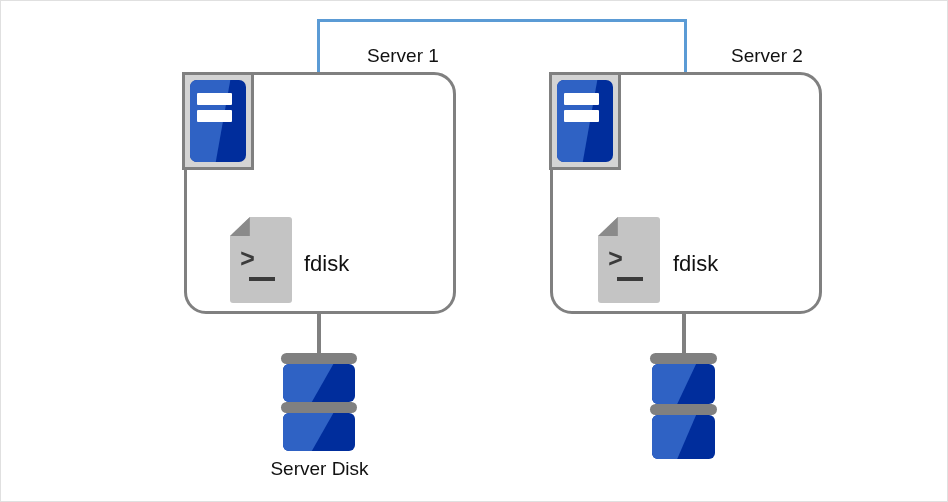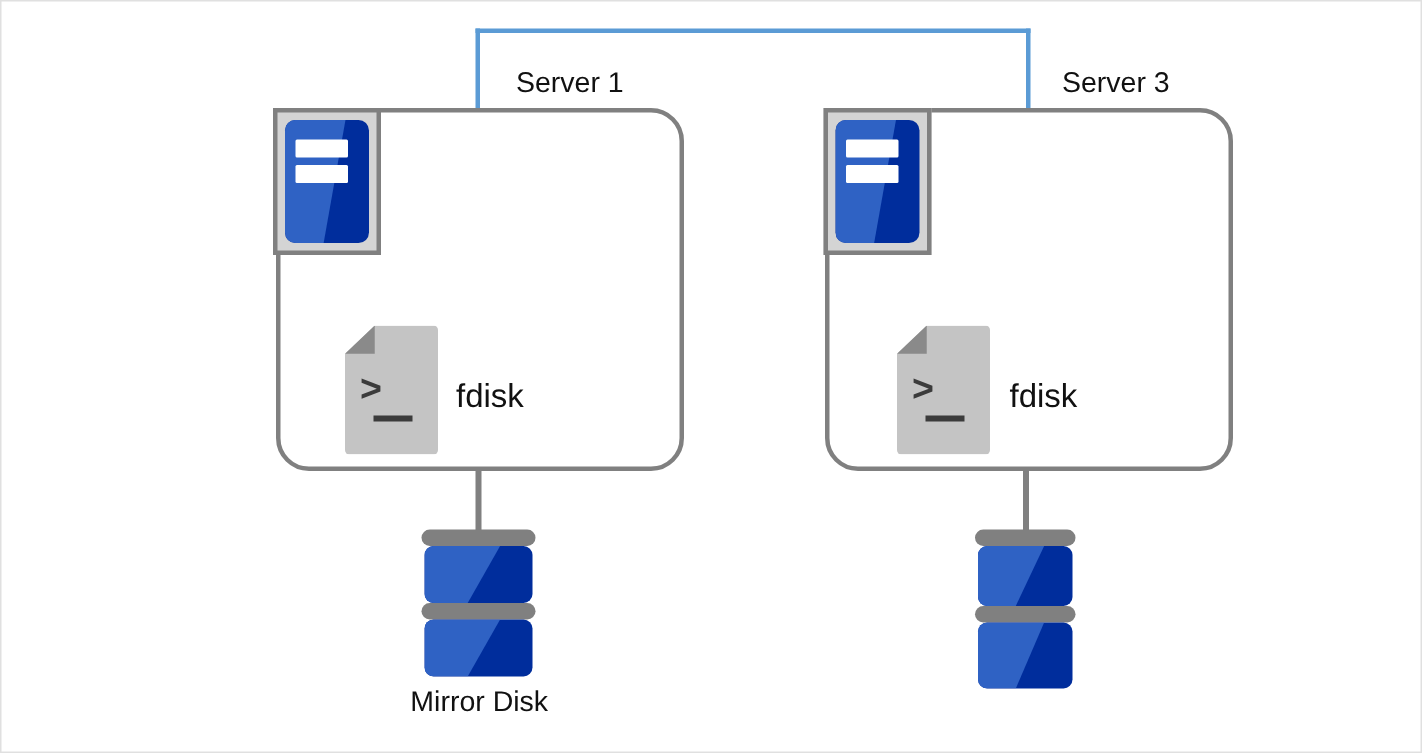--- a/index.html
+++ b/index.html
@@ -36,20 +36,21 @@
     border: 3px solid #808080;
     border-radius: 22px;
     background: #ffffff;
     box-sizing: border-box;
   }
   .server-label {
     position: absolute;
     font-size: 19px;
     color: #111111;
     white-space: nowrap;
+    margin-left: 23px;
   }
 
   
   .machine-icon {
     position: absolute;
     width: 72px;
     height: 98px;
     background: #d4d4d4;
     border: 3px solid #808080;
     box-sizing: border-box;
@@ -204,23 +205,23 @@
     <div class="bar" style="top:0px;"></div>
     <div class="platter" style="top:11px; height:38px;">
       <div class="lightface"></div>
     </div>
     <div class="bar" style="top:49px;"></div>
     <div class="platter" style="top:60px; height:38px;">
       <div class="lightface"></div>
     </div>
   </div>
 
-  <div class="disk-label" style="left:266px; top:457px; width:105px;">Mirror Disk</div>
-
-  <div class="server-label" style="left:707px; top:44px;">Server 3</div>
+  <div class="disk-label" style="left:266px; top:457px; width:105px;">Server Disk</div>
+
+  <div class="server-label" style="left:707px; top:44px;">Server 2</div>
 
   <div class="server-box" style="left:549px; top:71px; width:272px; height:242px;"></div>
 
   <div class="machine-icon" style="left:548px; top:71px;">
     <div class="body">
       <div class="lightface"></div>
       <div class="slot slot-1"></div>
       <div class="slot slot-2"></div>
     </div>
   </div>

